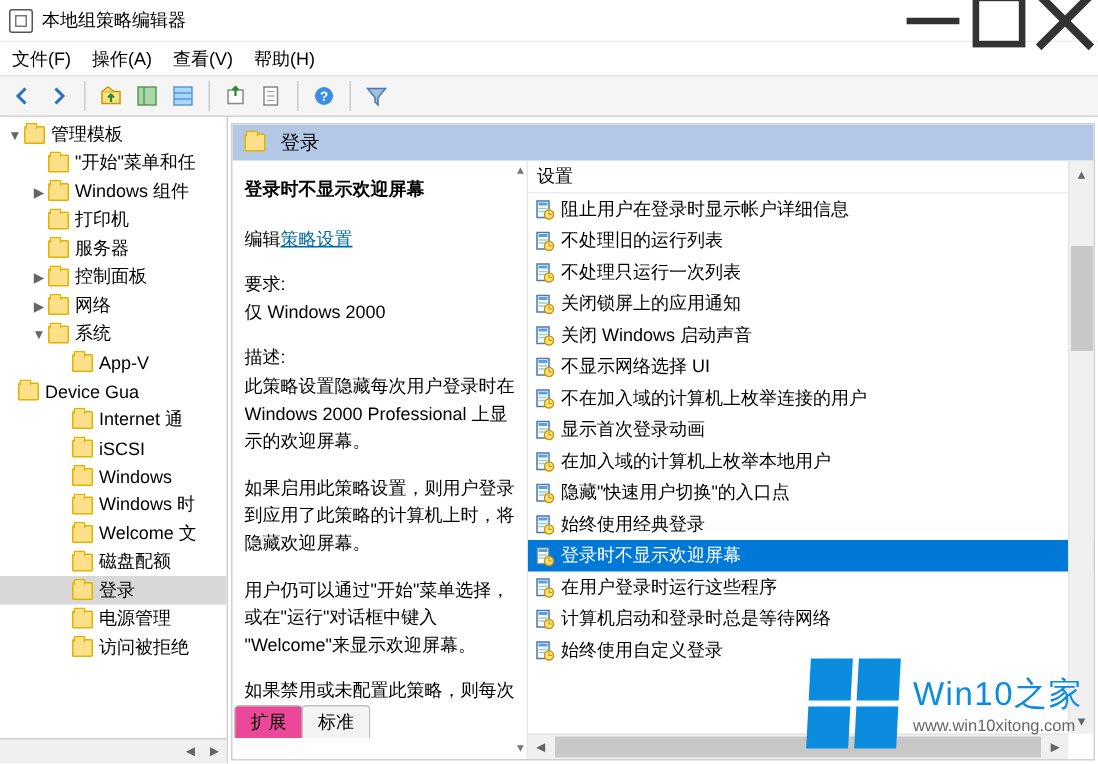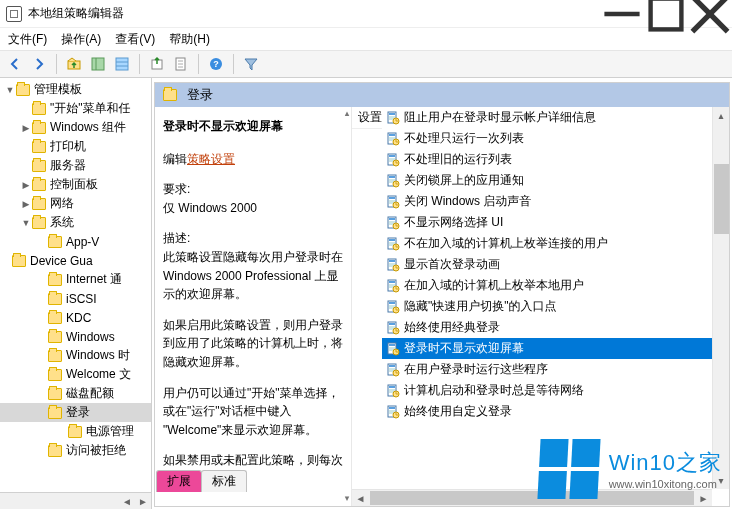--- a/index.html
+++ b/index.html
@@ -44,25 +44,25 @@
   .right { flex: 1; display: flex; flex-direction: column; overflow: hidden; border-top: 2px solid #fff; }
   .right-inner { flex: 1; display: flex; flex-direction: column; border: 1px solid #d0d0d0; margin: 2px; overflow: hidden; }
   .right-header { height: 24px; background: #b3c8e6; display: flex; align-items: center; padding-left: 8px; gap: 6px; }
   .right-header .folder-icon { background: #ffe08a; }
   .right-header-title { font-size: 13px; }
   .right-body { flex: 1; display: flex; overflow: hidden; }
 
   
   .desc { width: 196px; padding: 10px 8px 8px 8px; position: relative; font-size: 12px; line-height: 1.55; overflow: hidden; }
   .desc h3 { font-size: 12px; font-weight: bold; margin-bottom: 14px; }
-  .desc .link { color: #c2410c; text-decoration: underline; }
+  .desc .link { color: #0369a1; text-decoration: underline; }
   .desc p { margin-bottom: 12px; }
 
   
-  .settings-wrap { flex: 1; display: flex; flex-direction: row; border-left: 1px solid #e8e8e8; overflow: hidden; position: relative; }
+  .settings-wrap { flex: 1; display: flex; flex-direction: column; border-left: 1px solid #e8e8e8; overflow: hidden; position: relative; }
   .settings-header { height: 22px; display: flex; align-items: center; padding-left: 6px; border-bottom: 1px solid #eee; font-size: 12px; color: #000; }
   .settings-list { flex: 1; overflow: hidden; position: relative; }
   .setting-row { display: flex; align-items: center; height: 21px; padding-left: 4px; gap: 4px; white-space: nowrap; }
   .setting-row.sel { background: #0078d7; color: #fff; }
   .setting-icon { width: 14px; height: 14px; flex-shrink: 0; }
   .setting-icon svg { width: 14px; height: 14px; }
   .settings-vscroll { position: absolute; right: 0; top: 0; bottom: 17px; width: 17px; background: #f0f0f0; border-left: 1px solid #e5e5e5; display: flex; flex-direction: column; align-items: center; }
   .settings-vscroll .arrow { height: 17px; width: 100%; display:flex; align-items:center; justify-content:center; color:#666; font-size:10px; }
   .settings-vscroll .thumb { width: 15px; height: 70px; background: #c8c8c8; margin-top: 40px; }
   .settings-hscroll { position: absolute; left: 0; right: 17px; bottom: 0; height: 17px; background: #f0f0f0; border-top: 1px solid #e5e5e5; display: flex; }
@@ -243,25 +243,20 @@
           <span class="tree-label">Internet 通</span>
         </div>
         <div class="tree-row" style="padding-left: 36px;">
           <span class="twisty"></span>
           <span class="folder-icon"></span>
           <span class="tree-label">iSCSI</span>
         </div>
         <div class="tree-row" style="padding-left: 36px;">
           <span class="twisty"></span>
           <span class="folder-icon"></span>
-          <span class="tree-label">KDC</span>
-        </div>
-        <div class="tree-row" style="padding-left: 36px;">
-          <span class="twisty"></span>
-          <span class="folder-icon"></span>
           <span class="tree-label">Windows</span>
         </div>
         <div class="tree-row" style="padding-left: 36px;">
           <span class="twisty"></span>
           <span class="folder-icon"></span>
           <span class="tree-label">Windows 时</span>
         </div>
         <div class="tree-row" style="padding-left: 36px;">
           <span class="twisty"></span>
           <span class="folder-icon"></span>
@@ -270,21 +265,21 @@
         <div class="tree-row" style="padding-left: 36px;">
           <span class="twisty"></span>
           <span class="folder-icon"></span>
           <span class="tree-label">磁盘配额</span>
         </div>
         <div class="tree-row tree-selected" style="padding-left: 36px;">
           <span class="twisty"></span>
           <span class="folder-icon"></span>
           <span class="tree-label">登录</span>
         </div>
-        <div class="tree-row" style="padding-left: 36px; margin-left: 20px;">
+        <div class="tree-row" style="padding-left: 36px;">
           <span class="twisty"></span>
           <span class="folder-icon"></span>
           <span class="tree-label">电源管理</span>
         </div>
         <div class="tree-row" style="padding-left: 36px;">
           <span class="twisty"></span>
           <span class="folder-icon"></span>
           <span class="tree-label">访问被拒绝</span>
         </div>
       </div>
@@ -341,32 +336,32 @@
               </div>
               <div class="setting-row">
                 <span class="setting-icon"><svg viewBox="0 0 14 14">
                     <rect x="2" y="1" width="8" height="11" fill="#fff" stroke="#4a7aaa"></rect>
                     <rect x="3" y="2" width="6" height="2" fill="#5aa0e0"></rect>
                     <line x1="3" y1="6" x2="9" y2="6" stroke="#9cc"></line>
                     <line x1="3" y1="8" x2="9" y2="8" stroke="#9cc"></line>
                     <circle cx="10" cy="10" r="3" fill="#ffe08a" stroke="#c79a00"></circle>
                     <path d="M10 8 L10 10 L12 10" stroke="#c79a00" fill="none" stroke-width="0.8"></path>
                   </svg></span>
+                <span class="slabel">不处理旧的运行列表</span>
+              </div>
+              <div class="setting-row">
+                <span class="setting-icon"><svg viewBox="0 0 14 14">
+                    <rect x="2" y="1" width="8" height="11" fill="#fff" stroke="#4a7aaa"></rect>
+                    <rect x="3" y="2" width="6" height="2" fill="#5aa0e0"></rect>
+                    <line x1="3" y1="6" x2="9" y2="6" stroke="#9cc"></line>
+                    <line x1="3" y1="8" x2="9" y2="8" stroke="#9cc"></line>
+                    <circle cx="10" cy="10" r="3" fill="#ffe08a" stroke="#c79a00"></circle>
+                    <path d="M10 8 L10 10 L12 10" stroke="#c79a00" fill="none" stroke-width="0.8"></path>
+                  </svg></span>
                 <span class="slabel">不处理只运行一次列表</span>
-              </div>
-              <div class="setting-row">
-                <span class="setting-icon"><svg viewBox="0 0 14 14">
-                    <rect x="2" y="1" width="8" height="11" fill="#fff" stroke="#4a7aaa"></rect>
-                    <rect x="3" y="2" width="6" height="2" fill="#5aa0e0"></rect>
-                    <line x1="3" y1="6" x2="9" y2="6" stroke="#9cc"></line>
-                    <line x1="3" y1="8" x2="9" y2="8" stroke="#9cc"></line>
-                    <circle cx="10" cy="10" r="3" fill="#ffe08a" stroke="#c79a00"></circle>
-                    <path d="M10 8 L10 10 L12 10" stroke="#c79a00" fill="none" stroke-width="0.8"></path>
-                  </svg></span>
-                <span class="slabel">不处理旧的运行列表</span>
               </div>
               <div class="setting-row">
                 <span class="setting-icon"><svg viewBox="0 0 14 14">
                     <rect x="2" y="1" width="8" height="11" fill="#fff" stroke="#4a7aaa"></rect>
                     <rect x="3" y="2" width="6" height="2" fill="#5aa0e0"></rect>
                     <line x1="3" y1="6" x2="9" y2="6" stroke="#9cc"></line>
                     <line x1="3" y1="8" x2="9" y2="8" stroke="#9cc"></line>
                     <circle cx="10" cy="10" r="3" fill="#ffe08a" stroke="#c79a00"></circle>
                     <path d="M10 8 L10 10 L12 10" stroke="#c79a00" fill="none" stroke-width="0.8"></path>
                   </svg></span>

